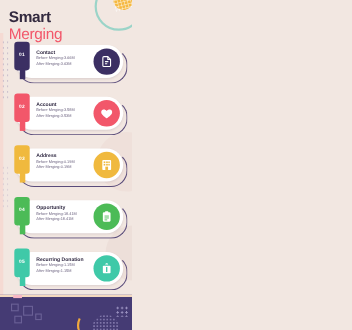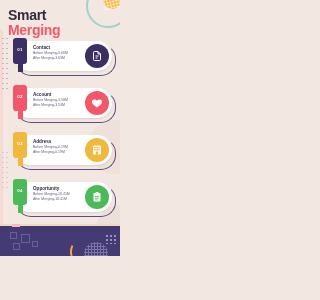--- a/index.html
+++ b/index.html
@@ -10,21 +10,21 @@
     overflow: hidden;
   }
   body {
     font-family: "Liberation Sans", sans-serif;
     background: #f2e7e1;
     position: relative;
   }
   #stage {
     position: relative;
     width: 120px;
-    height: 256px;
+    height: 300px;
     overflow: hidden;
     background: #f2e7e1;
   }
 
   
   .deco { position: absolute; pointer-events: none; }
 
   .deco-circle-teal {
     top: -16px; right: -10px;
     width: 40px; height: 40px;
@@ -89,21 +89,21 @@
   }
   .title-line1 {
     font-size: 14px;
     font-weight: bold;
     color: #332a3f;
     letter-spacing: -0.3px;
     line-height: 15px;
   }
   .title-line2 {
     font-size: 14px;
-    font-weight: bold;
+    font-weight: normal;
     color: #f2576a;
     letter-spacing: -0.3px;
     line-height: 15px;
   }
 
   
   .timeline {
     position: absolute;
     top: 38px; left: 0;
     width: 120px;

